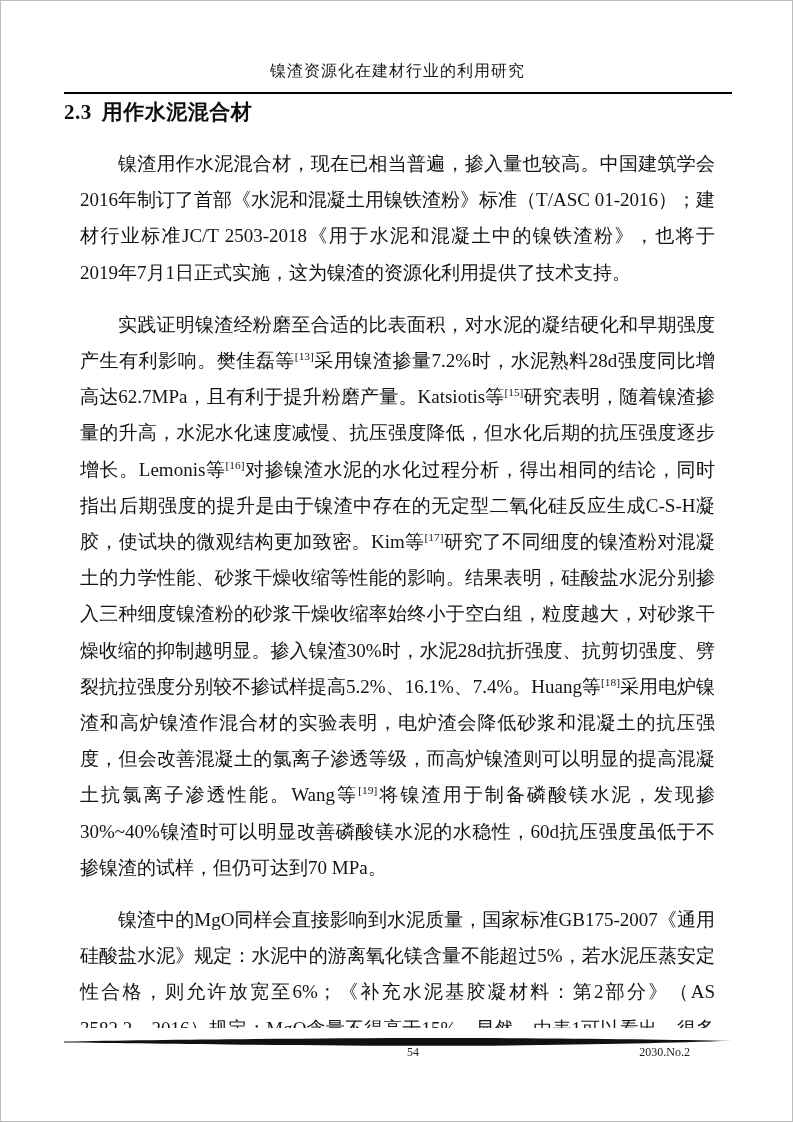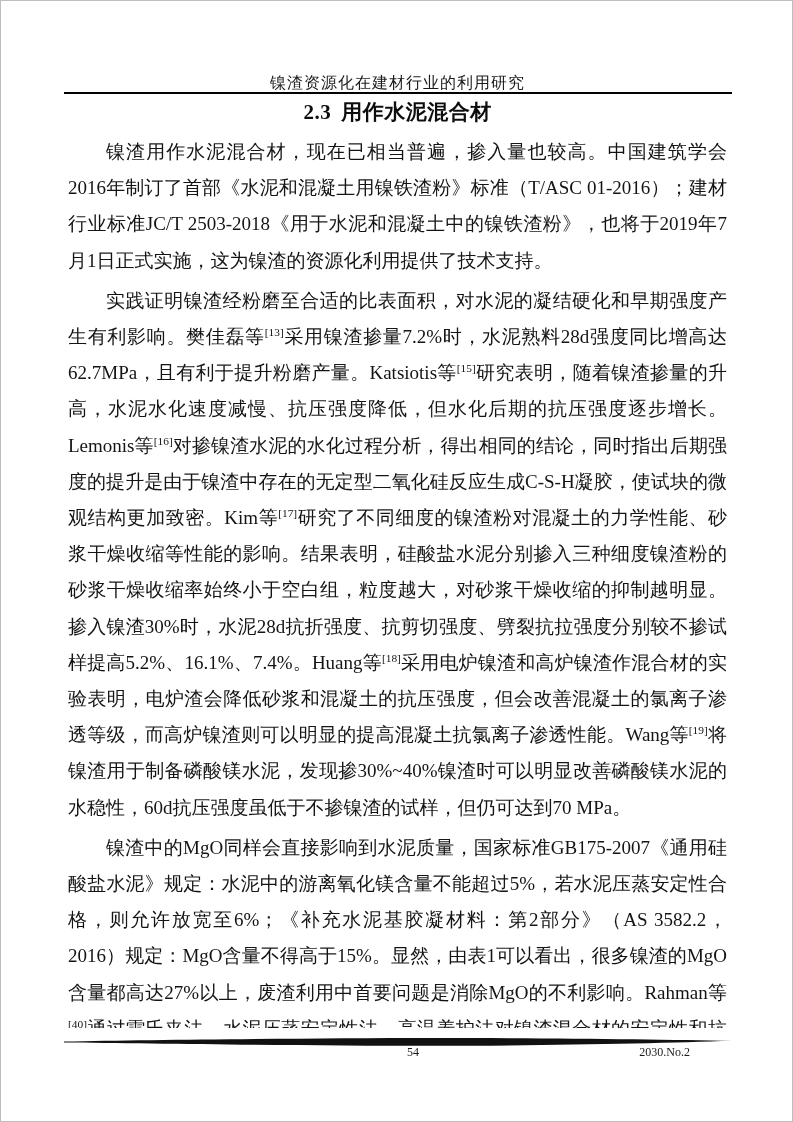--- a/index.html
+++ b/index.html
@@ -13,21 +13,21 @@
     height: 1122px;
     background: #ffffff;
     box-sizing: border-box;
     border: 1px solid #bdbdbd;
     font-family: "Liberation Serif", "DejaVu Serif", serif;
     color: #141414;
     overflow: hidden;
   }
   .running-head {
     position: absolute;
-    top: 72px;
+    top: 60px;
     left: 63px;
     width: 667px;
     text-align: center;
     font-size: 16px;
     letter-spacing: 1px;
     color: #1a1a1a;
   }
   .head-rule {
     position: absolute;
     top: 91px;
@@ -38,39 +38,38 @@
   }
   .section-heading {
     position: absolute;
     top: 97px;
     left: 63px;
     width: 667px;
     font-size: 21px;
     font-weight: bold;
     color: #0d0d0d;
     letter-spacing: 0.5px;
-    text-align: center;
   }
   .section-heading .sec-num {
     font-family: "Liberation Serif", "DejaVu Serif", serif;
     margin-right: 10px;
   }
   .article-body {
     position: absolute;
     top: 129px;
     left: 63px;
     width: 667px;
     height: 898px;
     overflow: hidden;
     font-size: 19px;
     line-height: 36.2px;
     text-align: justify;
   }
   .article-body p.para {
-    margin: 4px;
+    margin: 16px;
     padding: 0;
     text-indent: 2em;
   }
   .article-body sup {
     font-size: 0.6em;
     line-height: 0;
     vertical-align: super;
   }
   .footer-bar {
     position: absolute;

